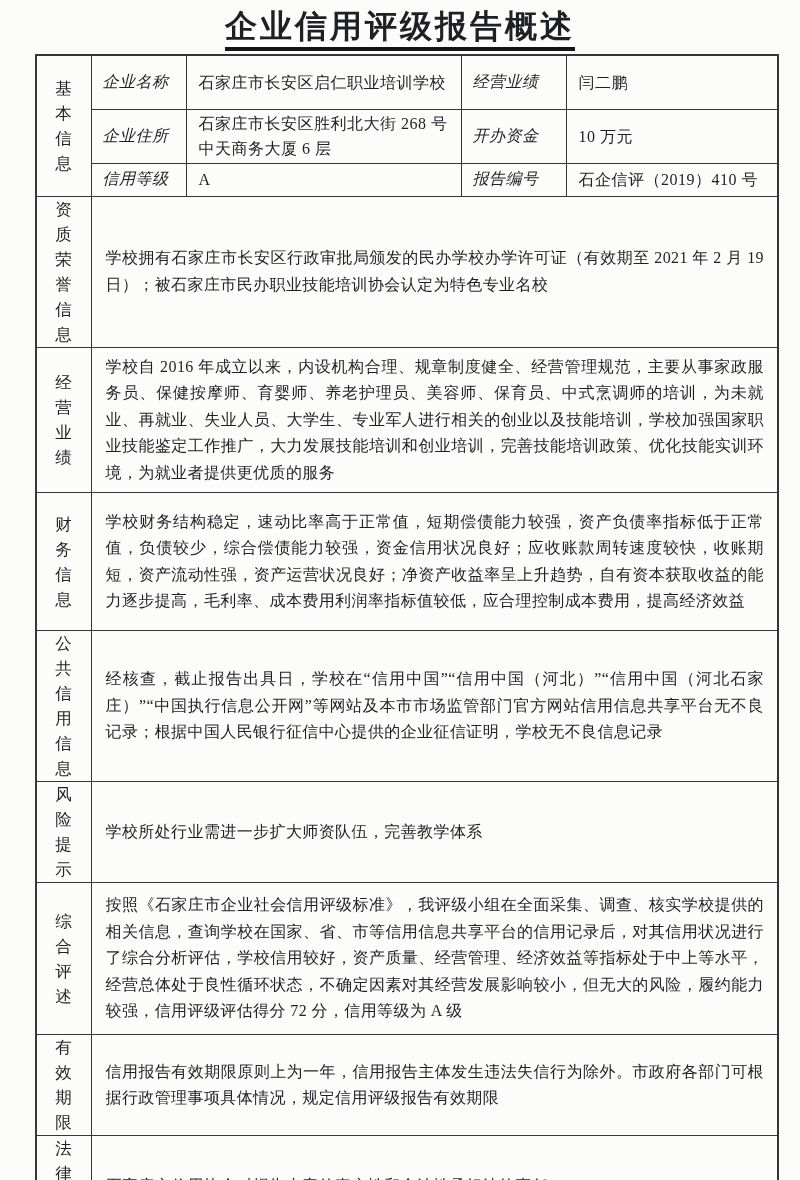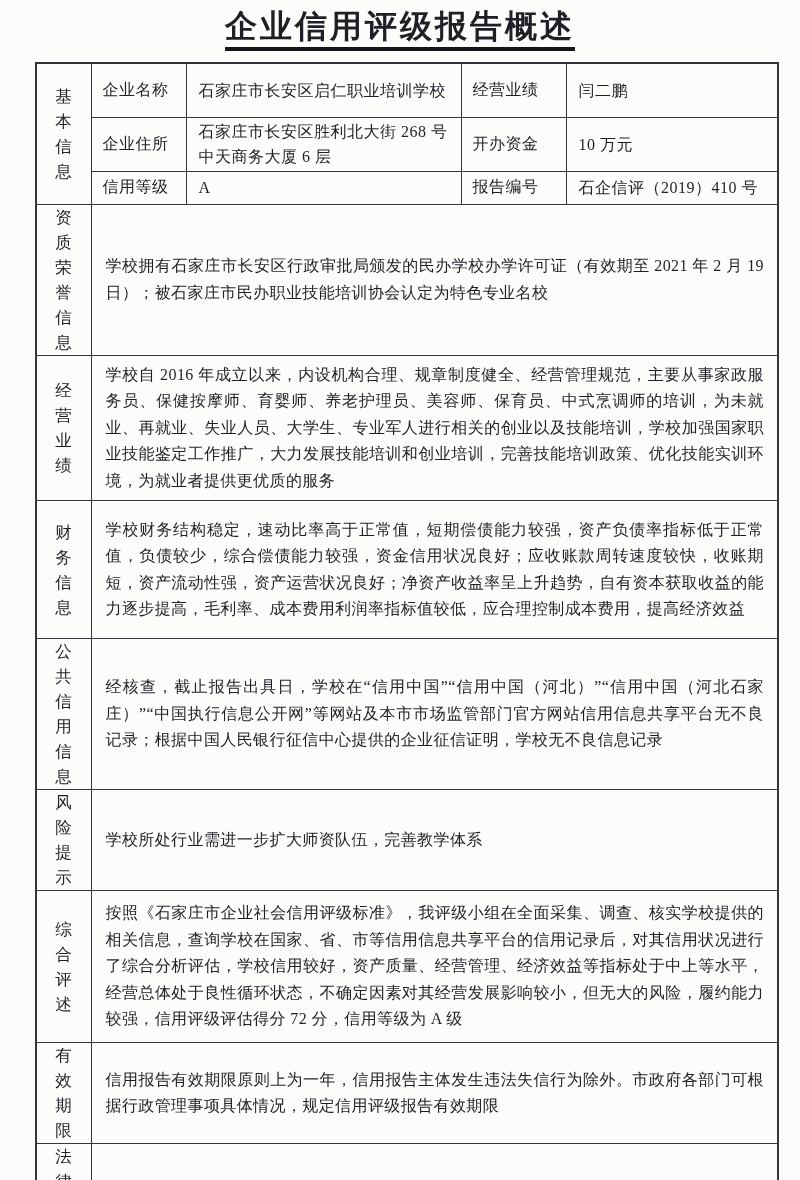--- a/index.html
+++ b/index.html
@@ -13,21 +13,21 @@
   body{
     width:800px;height:1180px;
     background:var(--paper);
     font-family:"Liberation Serif","DejaVu Serif",serif;
     color:var(--ink);
     overflow:hidden;
   }
   .title{
     text-align:center;
     margin-top:6px;
-    margin-bottom:11px;
+    margin-bottom:3px;
   }
   .title span{
     display:inline-block;
     font-size:32px;
     font-weight:bold;
     letter-spacing:3px;
     border-bottom:4px solid #141418;
     padding-bottom:1px;
     line-height:40px;
   }
@@ -47,21 +47,21 @@
   col.c4{width:105px;} col.c5{width:212px;}
 
   .sec-label{text-align:center;}
   .sec-label span{
     display:inline-block;
     width:2.05em;
     line-height:25px;
     font-size:16.5px;
     letter-spacing:.5px;
   }
-  .field{padding-left:11px;letter-spacing:.5px;}
+  .field{padding-left:11px;letter-spacing:.5px;font-style:italic;}
   .val{padding-left:12px;line-height:25px;letter-spacing:.5px;margin-left:45px;}
   .content{
     padding:6px 13px 6px 14px;
     line-height:26.5px;
     text-align:justify;
     letter-spacing:.4px;
     margin-top:32px;
   }
   
   tr.h-name{height:54px;} tr.h-addr{height:54px;} tr.h-grade{height:33px;}

